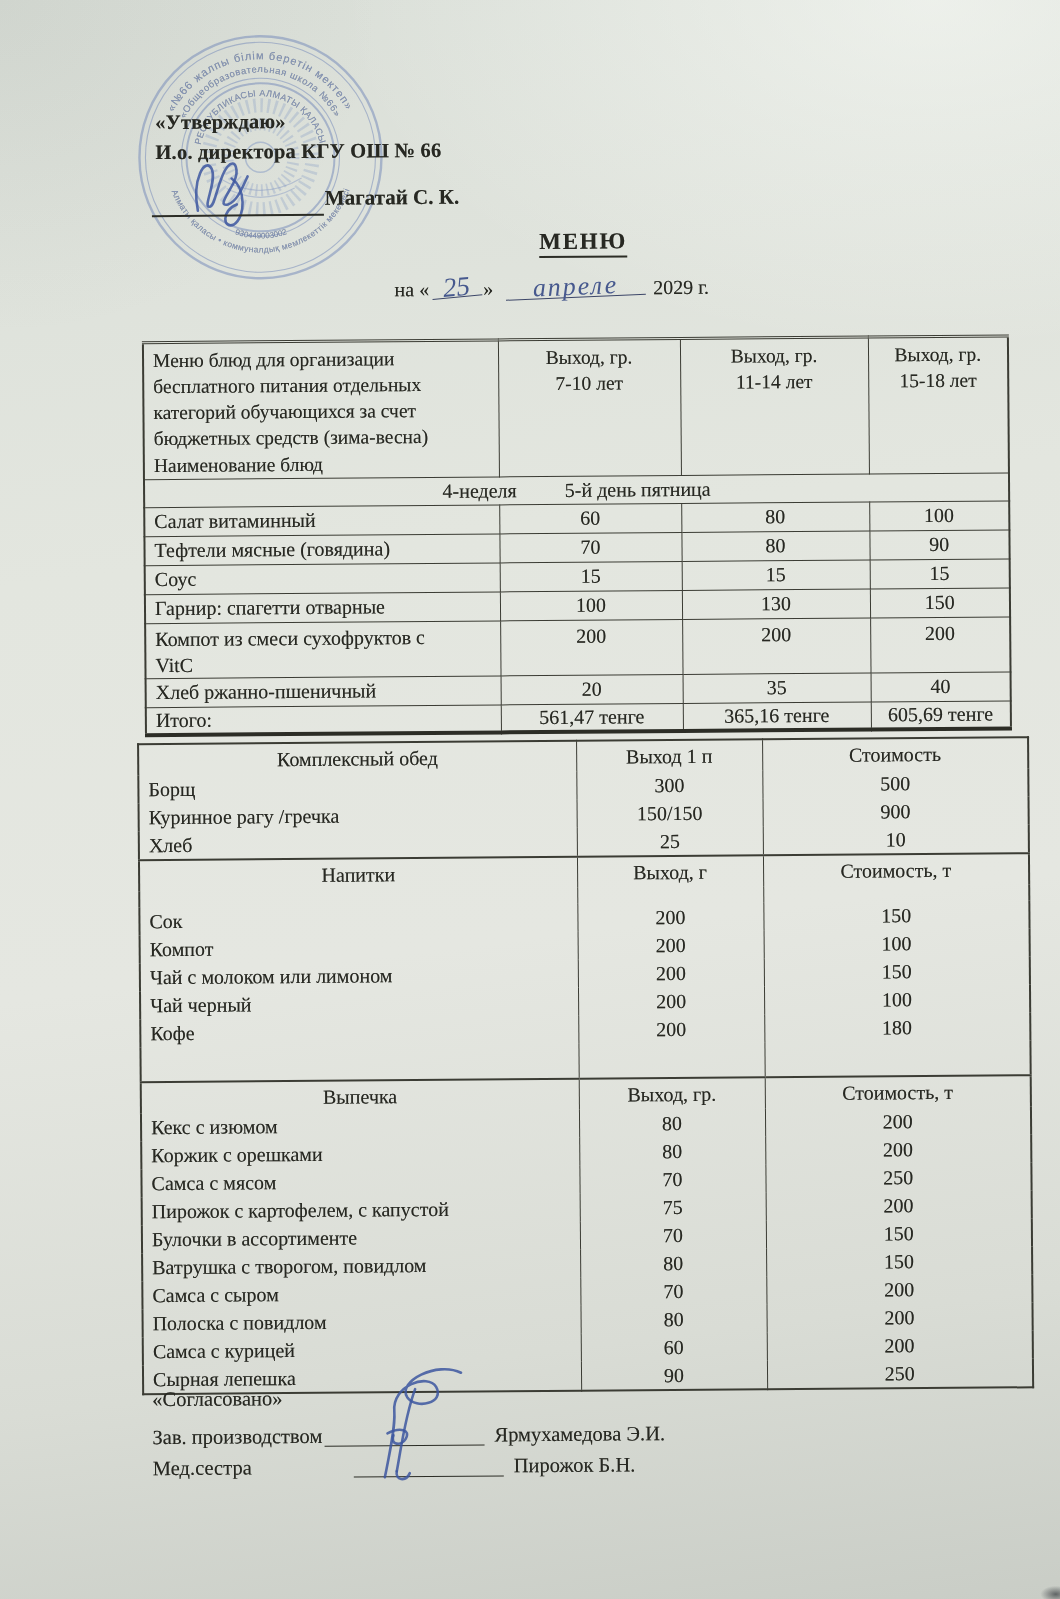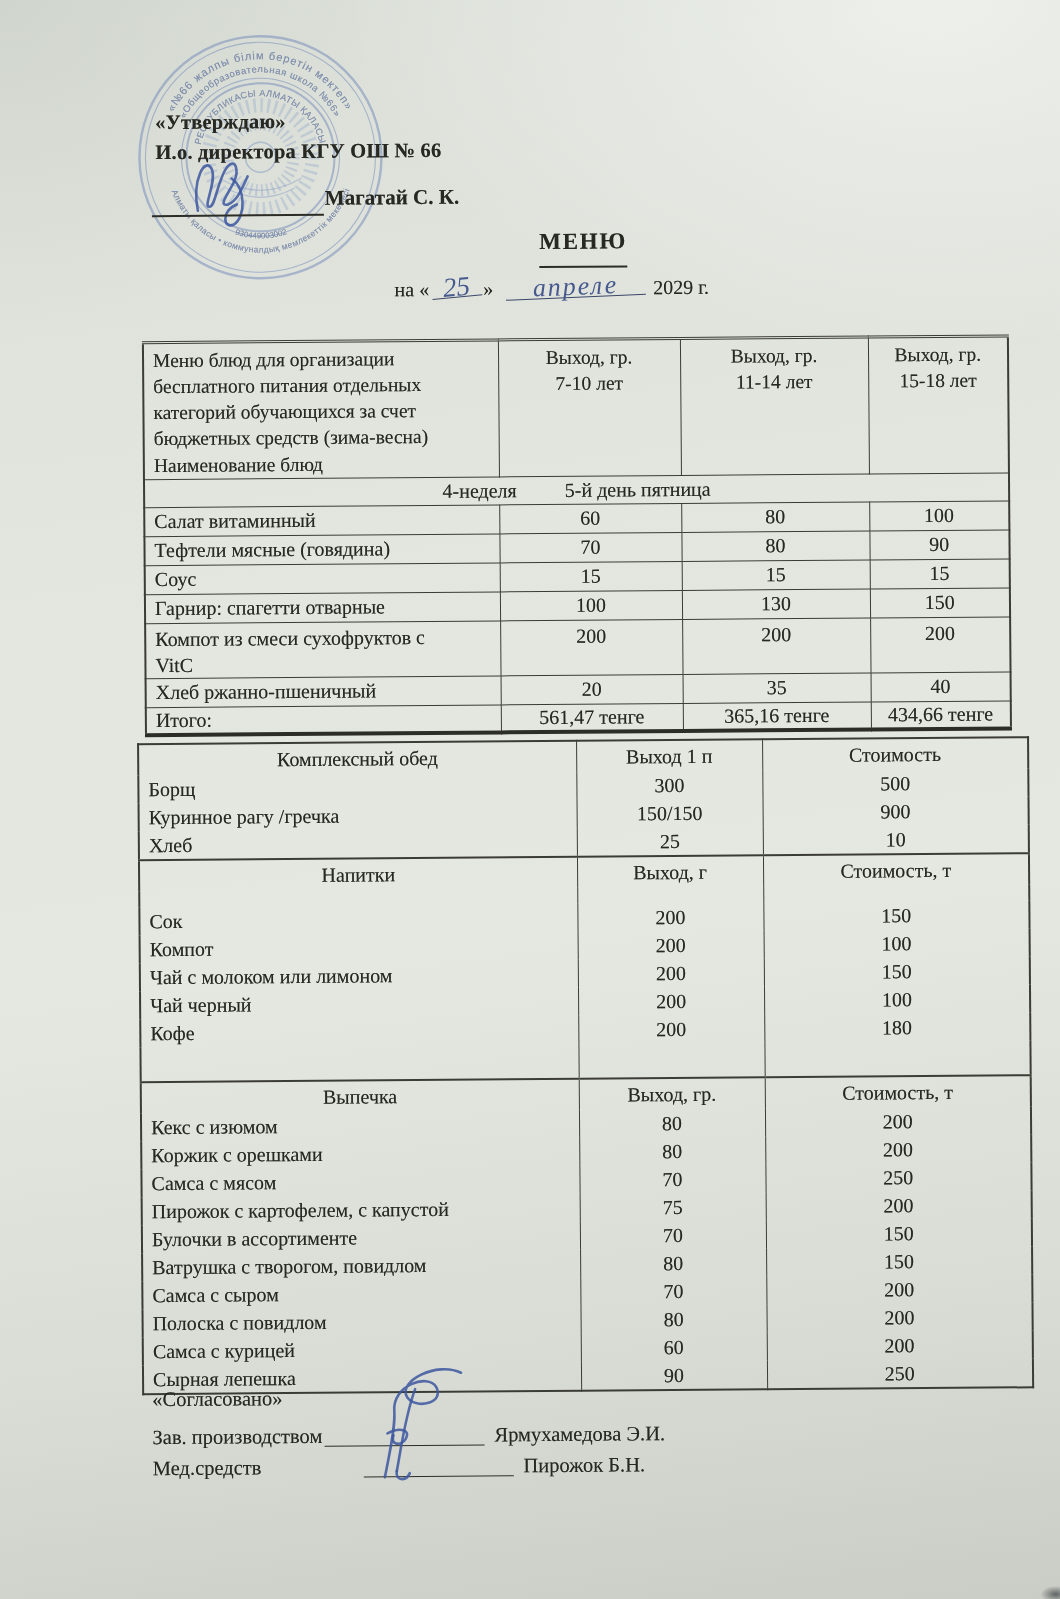--- a/index.html
+++ b/index.html
@@ -15,21 +15,21 @@
     text-shadow:0 0 .6px rgba(42,43,36,.5);
   }
   .sheet{position:absolute;inset:0;transform:rotate(-.45deg);transform-origin:52% 30%;}
 
   
   .stamp{position:absolute;left:132px;top:24px;}
   .approve{position:absolute;left:158px;top:104px;font-weight:bold;font-size:20.5px;line-height:1.48;letter-spacing:.2px;}
   .signer{position:absolute;left:327px;top:184px;font-weight:bold;font-size:21px;}
   .sig-underline{position:absolute;left:154px;top:212px;width:172px;border-bottom:2px solid #2c2d26;}
   .sig-top{position:absolute;left:190px;top:146px;}
-  .title{position:absolute;left:541px;top:229px;font-size:23px;font-weight:bold;letter-spacing:1.8px;border-bottom:2.2px solid #2c2d26;padding-bottom:11px;}
+  .title{position:absolute;left:541px;top:229px;font-size:23px;font-weight:bold;letter-spacing:1.8px;border-bottom:2.2px solid #2c2d26;padding-bottom:1px;}
   .dateline{position:absolute;left:396px;top:276px;font-size:20px;white-space:nowrap;}
   .uline{display:inline-block;border-bottom:1.7px solid #3c4668;text-align:center;}
   .hand{font-style:italic;color:#47598e;text-shadow:none;}
   .day{min-width:50px;margin:0 2px;font-size:27px;line-height:20px;transform:rotate(-5deg);}
   .month{min-width:140px;margin:0 8px 0 12px;font-size:26px;line-height:20px;letter-spacing:2px;transform:rotate(-2deg);}
 
   
   table{border-collapse:collapse;table-layout:fixed;font-size:20px;color:#272822;}
   td{padding:0 4px;vertical-align:middle;overflow:hidden;}
   .preline{white-space:pre-line;}
@@ -168,21 +168,21 @@
       <tr>
         <td class="name">Хлеб ржанно-пшеничный</td>
         <td class="c">20</td>
         <td class="c">35</td>
         <td class="c">40</td>
       </tr>
       <tr class="total">
         <td class="name">Итого:</td>
         <td class="c">561,47 тенге</td>
         <td class="c">365,16 тенге</td>
-        <td class="c">434,66 тенге</td>
+        <td class="c">605,69 тенге</td>
       </tr>
     </tbody>
   </table>
 
   <table class="t2">
     <colgroup>
           <col style="width:438px">
           <col style="width:186px">
           <col style="width:266px">
         </colgroup>
@@ -308,21 +308,21 @@
   </table>
 
   <div class="agree">
     <div class="quote">«Согласовано»</div>
     <div class="agree-row">
       <span>Зав. производством</span>
       <span class="sline l1"></span>
       <span>Ярмухамедова Э.И.</span>
     </div>
     <div class="agree-row">
-      <span>Мед.средств</span>
+      <span>Мед.сестра</span>
       <span class="sline l2"></span>
       <span>Пирожок Б.Н.</span>
     </div>
   </div>
   <svg class="sig-bottom" width="150" height="125" viewBox="0 0 150 125">
     <path class="pen" d="M118,10 C94,-2 54,18 64,34 C73,47 102,40 93,24 C85,10 49,22 51,48 C52,64 46,90 41,114"></path>
     <path class="pen" d="M72,26 C62,52 58,82 53,108"></path>
     <path class="pen" d="M53,108 C51,117 62,119 66,110"></path>
     <path class="pen" d="M44,70 C56,64 68,66 62,76 C58,83 46,82 50,72"></path>
   </svg>

